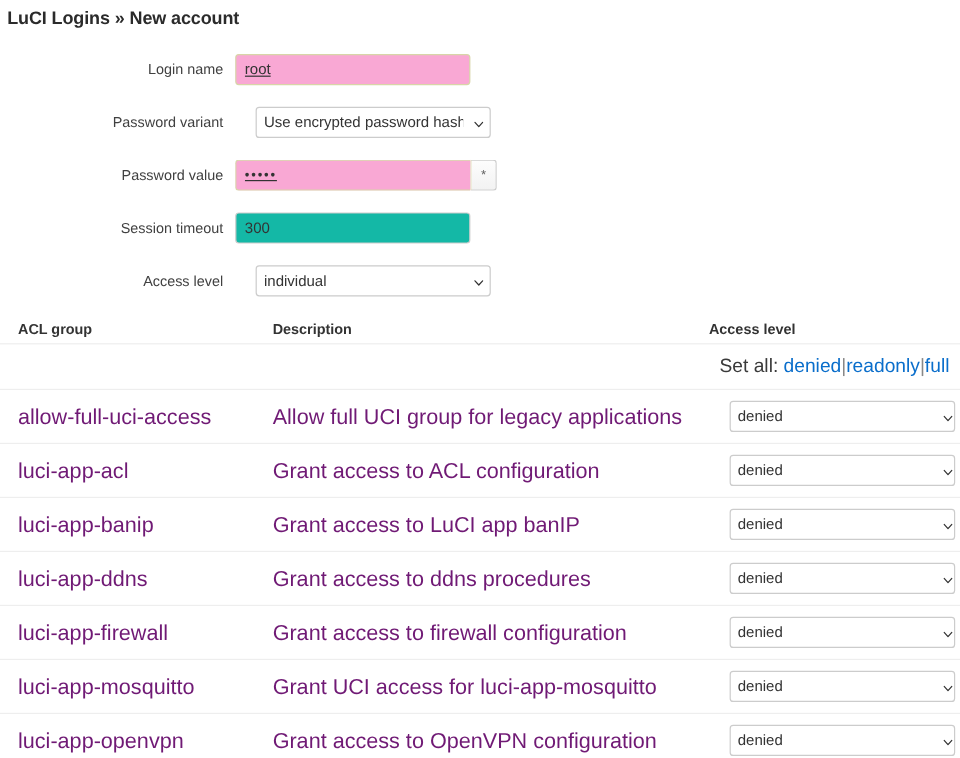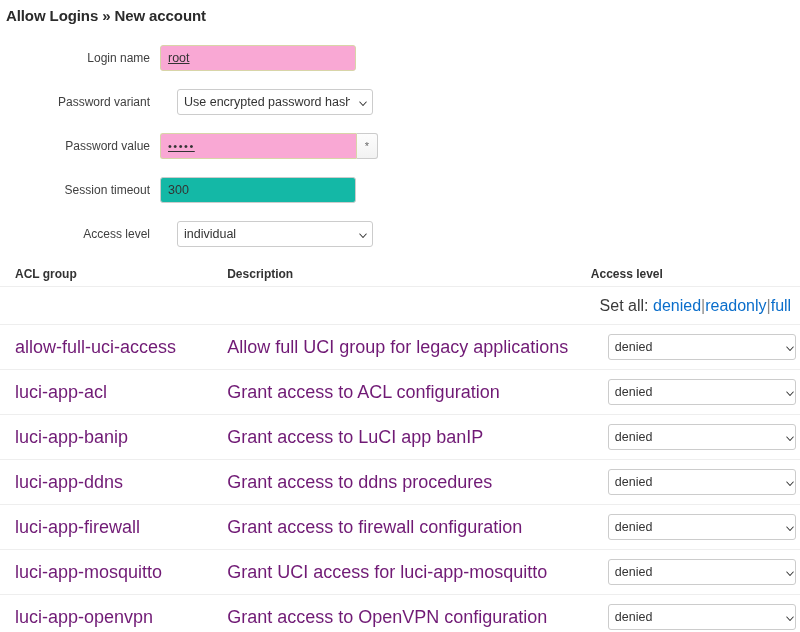--- a/index.html
+++ b/index.html
@@ -23,21 +23,21 @@
   }
 
   
   .form { padding-top: 10px; }
   .frow {
     display: flex;
     align-items: center;
     height: 44px;
   }
   .flabel {
-    width: 160px;
+    width: 196px;
     text-align: right;
     padding-right: 10px;
     font-size: 12px;
     color: #404040;
     line-height: 16px;
     white-space: nowrap;
   }
   .fctrl { display: flex; align-items: center; }
 
   .txtinput {
@@ -140,21 +140,21 @@
   select.sel.w-row { width: 188px; }
 
   
   .c-level .selwrap { display: block; }
 </style>
 </head>
 <body>
 
 <div class="page">
 
-  <div class="page-title">Allow Logins » New account</div>
+  <div class="page-title">LuCI Logins » New account</div>
 
   <div class="form">
 
     <div class="frow">
       <div class="flabel">Login name</div>
       <div class="fctrl">
         <input class="txtinput modified" type="text" value="root" style="">
       </div>
     </div>
 

